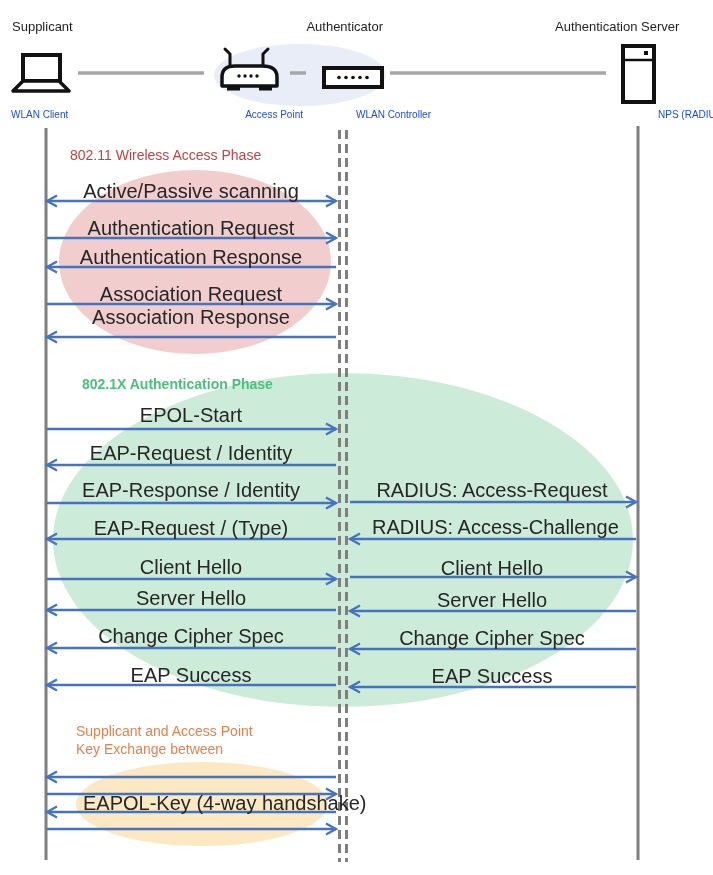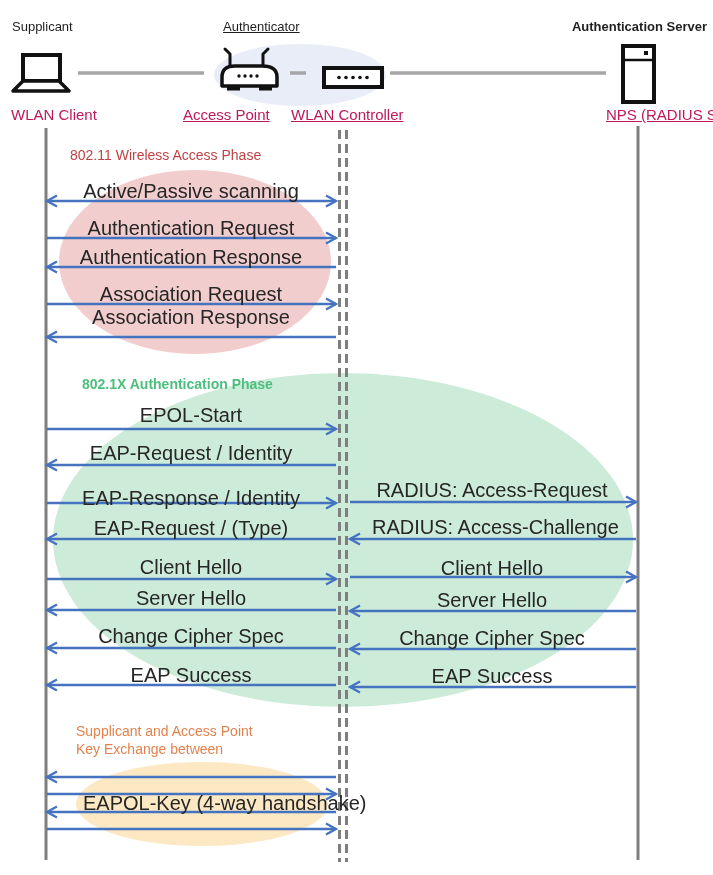--- a/index.html
+++ b/index.html
@@ -1,19 +1,19 @@
 <!DOCTYPE html>
 <html><head>
 <meta charset="utf-8">
 <style>
   html,body{margin:0;padding:0;background:#ffffff;}
   body{width:713px;height:875px;position:relative;overflow:hidden;
        font-family:"Liberation Sans", sans-serif;color:#262626;}
-  .lbl{position:absolute;font-size:15px;line-height:18px;color:#be185d;white-space:nowrap;}
-  .ctr{text-align:left;text-decoration:underline;}
+  .lbl{position:absolute;font-size:10px;line-height:18px;color:#1d4ed8;white-space:nowrap;}
+  .ctr{text-align:right;}
   .role{font-size:13px;color:#1f1f1f;}
   .msg{position:absolute;width:240px;text-align:center;font-size:20px;line-height:18px;color:#262626;white-space:nowrap;}
   .mleft{left:71px;}
   .mright{left:372px;}
   .phase{position:absolute;width:250px;font-size:14px;line-height:18px;white-space:nowrap;}
   .p1{color:#BE4245;}
   .p2{color:#4CBE7E;font-weight:bold;}
   .p3{color:#E2834E;}
   svg{position:absolute;left:0;top:0;}
 </style>
@@ -105,42 +105,42 @@
     <line x1="350" y1="539" x2="636" y2="539" marker-start="url(#ahs)"></line>
     <line x1="350" y1="577" x2="636" y2="577" marker-end="url(#ah)"></line>
     <line x1="350" y1="611" x2="636" y2="611" marker-start="url(#ahs)"></line>
     <line x1="350" y1="649" x2="636" y2="649" marker-start="url(#ahs)"></line>
     <line x1="350" y1="687" x2="636" y2="687" marker-start="url(#ahs)"></line>
   </g>
 </svg>
 
 <div class="lbl role" style="left:12px;top:18px;">Supplicant</div>
 <div class="lbl role ctr" style="left:223px;top:18px;width:160px;">Authenticator</div>
-<div class="lbl role" style="left:555px;top:18px;width:152px;text-align:right;font-weight:bold;">Authentication Server</div>
+<div class="lbl role" style="left:555px;top:18px;width:152px;text-align:left;">Authentication Server</div>
 
 <div class="lbl" style="left:11px;top:106px;">WLAN Client</div>
 <div class="lbl ctr" style="left:183px;top:106px;width:120px;">Access Point</div>
 <div class="lbl ctr" style="left:291px;top:106px;width:140px;">WLAN Controller</div>
 <div class="lbl ctr" style="left:558px;top:106px;width:152px;margin-left:48px;">NPS (RADIUS Server)</div>
 
 <div class="phase p1" style="left:70px;top:146px;">802.11 Wireless Access Phase</div>
 <div class="phase p2" style="left:82px;top:375px;">802.1X Authentication Phase</div>
 <div class="phase p3" style="left:76px;top:722px;">
   <div>Supplicant and Access Point</div>
   <div>Key Exchange between</div>
 </div>
 
 <div class="msg mleft" style="top:182px;">Active/Passive scanning</div>
 <div class="msg mleft" style="top:219px;">Authentication Request</div>
 <div class="msg mleft" style="top:248px;">Authentication Response</div>
 <div class="msg mleft" style="top:285px;">Association Request</div>
 <div class="msg mleft" style="top:308px;">Association Response</div>
 <div class="msg mleft" style="top:406px;">EPOL-Start</div>
 <div class="msg mleft" style="top:444px;">EAP-Request / Identity</div>
-<div class="msg mleft" style="top:481px;margin-top:8px;">EAP-Response / Identity</div>
+<div class="msg mleft" style="top:481px;">EAP-Response / Identity</div>
 <div class="msg mleft" style="top:519px;">EAP-Request / (Type)</div>
 <div class="msg mleft" style="top:558px;">Client Hello</div>
 <div class="msg mleft" style="top:589px;">Server Hello</div>
 <div class="msg mleft" style="top:627px;">Change Cipher Spec</div>
 <div class="msg mleft" style="top:666px;">EAP Success</div>
 <div class="msg" style="left:83px;top:794px;width:240px;">EAPOL-Key (4-way handshake)</div>
 
 <div class="msg mright" style="top:481px;">RADIUS: Access-Request</div>
 <div class="msg mright" style="top:518px;">RADIUS: Access-Challenge</div>
 <div class="msg mright" style="top:559px;">Client Hello</div>

